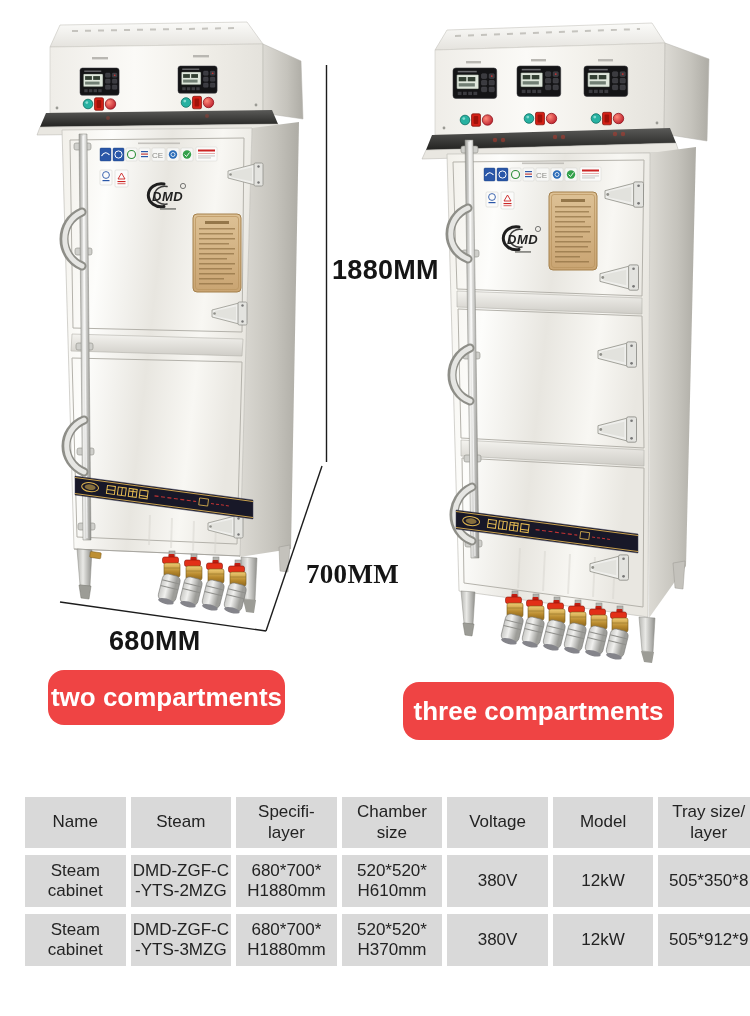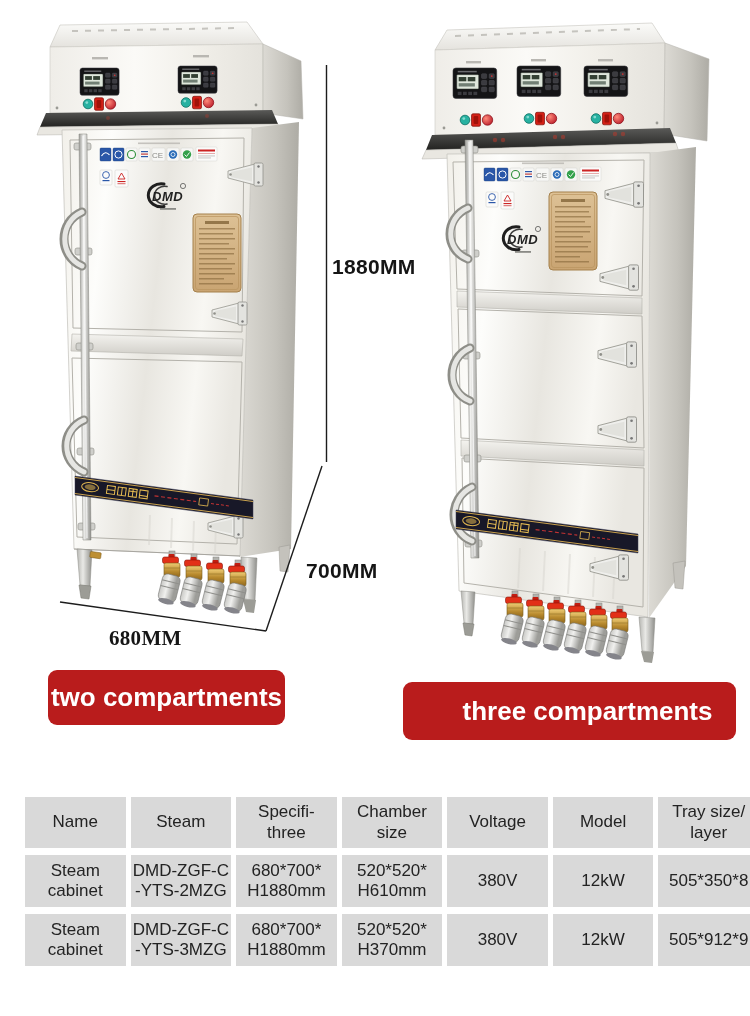--- a/index.html
+++ b/index.html
@@ -3,33 +3,33 @@
 <meta charset="utf-8">
 <style>
   html,body { margin:0; padding:0; background:#ffffff; }
   .canvas {
     position:relative; width:750px; height:1016px; background:#ffffff;
     font-family:"Liberation Sans", sans-serif; overflow:hidden;
   }
   svg text { font-family:"Liberation Sans", sans-serif; }
   .illus { position:absolute; left:0; top:0; }
   .dim-label {
-    position:absolute; font-size:21px; font-weight:bold; color:#151515;
+    position:absolute; font-size:27px; font-weight:bold; color:#151515;
     letter-spacing:0.3px; white-space:nowrap;
   }
   .tag {
-    position:absolute; background:#b91c1c; color:#ffffff; font-weight:bold;
+    position:absolute; background:#ef4444; color:#ffffff; font-weight:bold;
     font-size:26px; display:flex; align-items:center; justify-content:center;
-    border-radius:9px; white-space:nowrap;
+    border-radius:16px; white-space:nowrap;
   }
   #tag-two   { left:48px;  top:670px; width:237px; height:55px; }
-  #tag-three { left:403px; top:682px; width:297px; height:58px;padding-left:36px; }
+  #tag-three { left:403px; top:682px; width:271px; height:58px; }
   #dim-height { left:332px; top:255px; }
-  #dim-depth  { left:306px; top:559px; }
-  #dim-width  { left:109px; top:626px;font-family:Liberation Serif, serif; }
+  #dim-depth  { left:306px; top:559px;font-family:Liberation Serif, serif; }
+  #dim-width  { left:109px; top:626px; }
   table.spec {
     position:absolute; left:20px; top:790px; width:744px;
     border-collapse:separate; border-spacing:5px 7px; table-layout:fixed;
   }
   table.spec th, table.spec td {
     background:#d9d9d9; text-align:center; vertical-align:middle;
     font-size:17px; line-height:1.18; color:#232323; white-space:pre-line;
     padding:5px 1px; font-weight:normal;
   }
   table.spec th { height:41px; }
@@ -439,21 +439,21 @@
 
   <div class="tag" id="tag-two">two compartments</div>
   <div class="tag" id="tag-three">three compartments</div>
 
   <table class="spec">
     <thead>
       <tr>
         <th>Name</th>
         <th>Steam</th>
         <th>Specifi-
-three</th>
+layer</th>
         <th>Chamber
 size</th>
         <th>Voltage</th>
         <th>Model</th>
         <th>Tray size/
 layer</th>
       </tr>
     </thead>
     <tbody>
       <tr>

